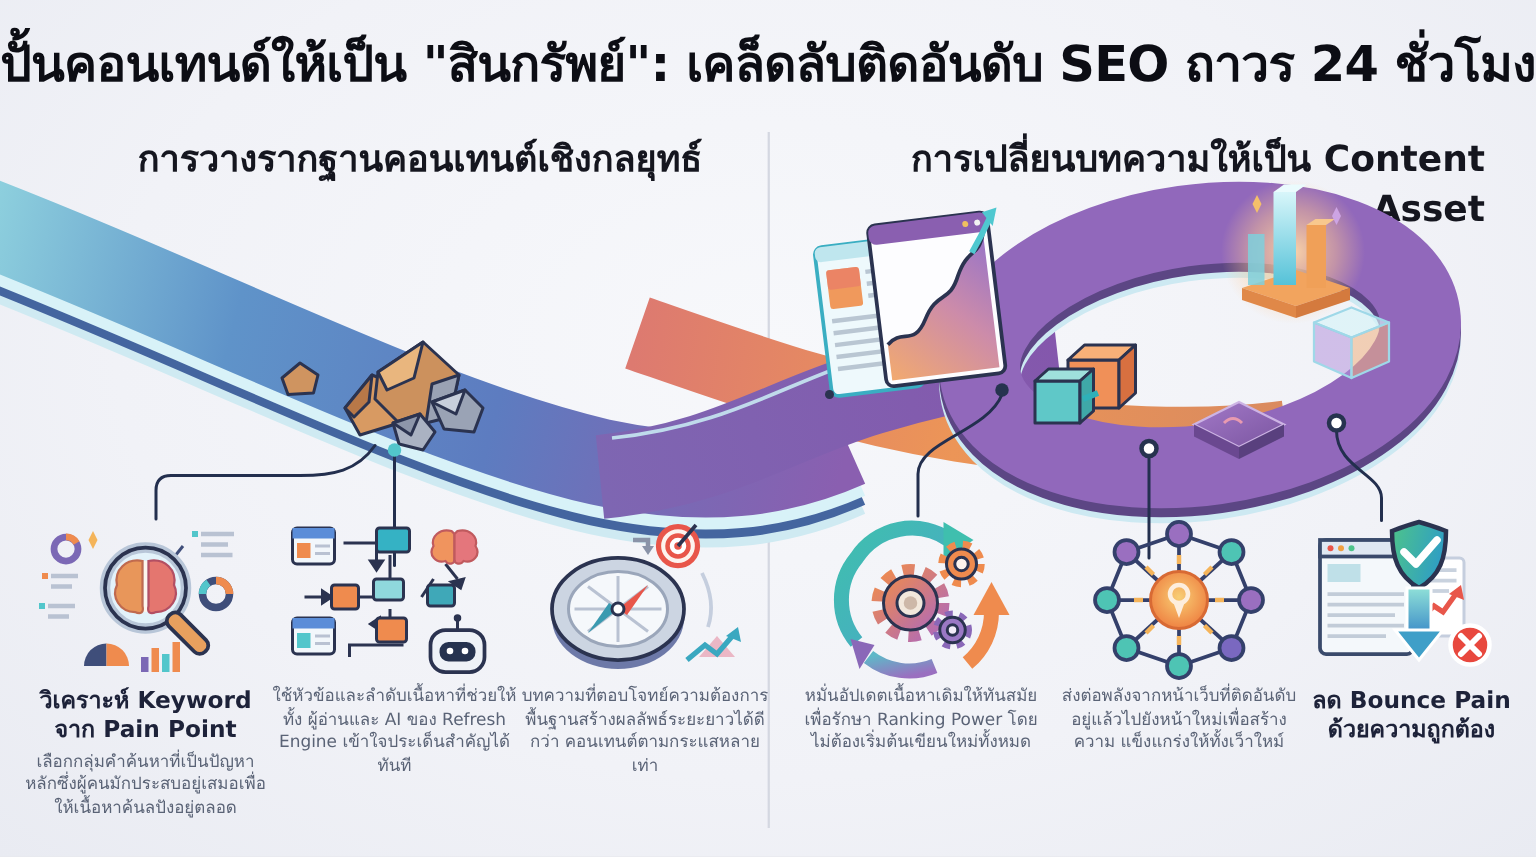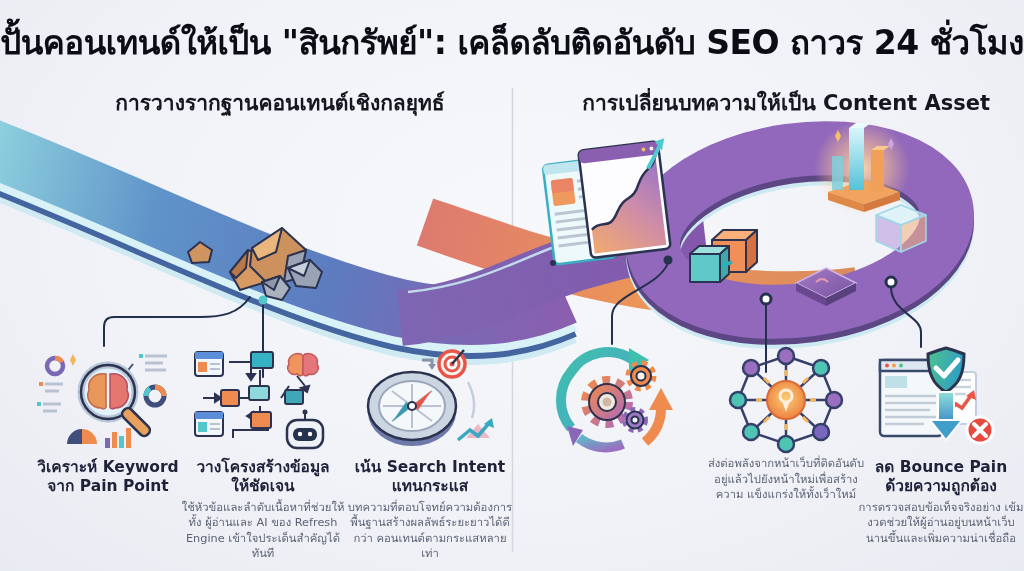--- a/index.html
+++ b/index.html
@@ -5,30 +5,30 @@
   html,body{margin:0;padding:0;background:#e8e9ee;}
   .stage{
     position:relative;width:1024px;height:571px;overflow:hidden;
     background:radial-gradient(ellipse at 50% 40%, #f7f8fb 0%, #f1f2f7 60%, #e9ebf2 100%);
     font-family:"DejaVu Sans", sans-serif;
   }
   .title{
     position:absolute;top:16px;left:0;width:1024px;text-align:center;
     font-size:33px;font-weight:800;color:#0c0d14;letter-spacing:-0.5px;
   }
-  .section-header{position:absolute;top:86px;font-size:21px;font-weight:700;color:#15161f;text-align:center;}
+  .section-header{position:absolute;top:86px;font-size:24px;font-weight:700;color:#15161f;text-align:center;}
   .section-header.left{left:60px;width:440px;}
   .section-header.right{left:550px;width:440px;text-align:right;}
   .art{position:absolute;left:0;top:0;z-index:1;}
   .columns{position:absolute;left:0;top:344px;width:1024px;height:220px;z-index:2;}
   .col{position:absolute;width:172px;text-align:center;}
   .col .icon-box{height:112px;display:flex;align-items:center;justify-content:center;}
   .col h3{margin:2px 0 3px 0;font-size:15.5px;line-height:1.25;font-weight:700;color:#1d2239;}
   .col p{margin:0 auto;font-size:11.3px;line-height:1.38;color:#5a6376;width:168px;}
-  .c0{left:22px;} .c1{left:177px;} .c2{left:344px;} .c3{left:528px;} .c4{left:700px;} .c5{left:855px;}
+  .c0{left:11px;} .c1{left:177px;} .c2{left:344px;} .c3{left:528px;} .c4{left:700px;} .c5{left:855px;}
 </style>
 </head>
 <body>
 
 <div class="stage">
 
   <svg class="art" width="1024" height="571" viewBox="0 0 1024 571">
     <defs>
       <linearGradient id="gMain" gradientUnits="userSpaceOnUse" x1="-30" y1="150" x2="565" y2="300">
         <stop offset="0" stop-color="#93d7e0"></stop>
@@ -230,20 +230,21 @@
         <path d="M 73,28 C 62,26 54,34 56,44 C 52,52 58,62 68,62 C 72,64 74,62 73,58 Z" fill="#e8965a" stroke="#c06a4e" stroke-width="1.5"></path>
         <path d="M 77,28 C 88,26 96,34 94,44 C 98,52 92,62 82,62 C 78,64 76,62 77,58 Z" fill="#e4766f" stroke="#b34f63" stroke-width="1.5"></path>
         <line x1="75" y1="28" x2="75" y2="62" stroke="#fdf5ec" stroke-width="2"></line>
         <g transform="rotate(45 97 68)">
               <rect x="90" y="64" width="34" height="11" rx="5" fill="#e8a05e" stroke="#2b3350" stroke-width="2.5"></rect>
             </g>
       </svg>
         </div>
       <h3><span>วิเคราะห์ Keyword</span><br>
           <span>จาก Pain Point</span></h3>
+      <p>เลือกกลุ่มคำค้นหาที่เป็นปัญหา หลักซึ่งผู้คนมักประสบอยู่เสมอเพื่อ ให้เนื้อหาค้นลปังอยู่ตลอด</p>
     </div>
 
     <div class="col c1">
       <div class="icon-box">
           <svg width="140" height="108" viewBox="0 0 140 108">
         <g stroke="#2b3350" stroke-width="2" fill="none">
           <path d="M 36,16 L 58,16 L 58,34"></path>
               <polygon points="58,34 54,28 62,28" fill="#2b3350"></polygon>
           <path d="M 67,24 L 67,42"></path>
               <polygon points="67,48 63,42 71,42" fill="#2b3350"></polygon>
@@ -281,22 +282,20 @@
         <g>
               <circle cx="112" cy="66" r="2.5" fill="#2b3350"></circle>
               <line x1="112" y1="68" x2="112" y2="74" stroke="#2b3350" stroke-width="2"></line>
            <rect x="94" y="74" width="36" height="28" rx="10" fill="#eef2f7" stroke="#2b3350" stroke-width="2.5"></rect>
            <rect x="100" y="82" width="24" height="13" rx="6" fill="#26334f"></rect>
            <circle cx="107" cy="88" r="2.2" fill="#fff"></circle>
               <circle cx="117" cy="88" r="2.2" fill="#fff"></circle>
             </g>
       </svg>
         </div>
-      <h3><span>วางโครงสร้างข้อมูล</span><br>
-          <span>ให้ชัดเจน</span></h3>
       <p>ใช้หัวข้อและลำดับเนื้อหาที่ช่วยให้ทั้ง ผู้อ่านและ AI ของ Refresh Engine เข้าใจประเด็นสำคัญได้ทันที</p>
     </div>
 
     <div class="col c2">
       <div class="icon-box">
           <svg width="140" height="108" viewBox="0 0 140 108">
         <path d="M 62,14 L 72,14 L 72,20" fill="none" stroke="#8a93a8" stroke-width="3"></path>
         <polygon points="72,24 68,18 76,18" fill="#8a93a8"></polygon>
         <circle cx="92" cy="18" r="13" fill="#fdf3ee" stroke="#e8564a" stroke-width="3.5"></circle>
         <circle cx="92" cy="18" r="7" fill="#fff" stroke="#e8564a" stroke-width="3"></circle>
@@ -313,22 +312,20 @@
               <line x1="72" y1="45" x2="32" y2="75"></line>
         </g>
         <polygon points="52,60 72,44 58,64" fill="#e8564a"></polygon>
         <polygon points="52,60 32,76 46,56" fill="#3a9ab0"></polygon>
         <circle cx="52" cy="60" r="4" fill="#fff" stroke="#2b3350" stroke-width="2"></circle>
         <polygon points="106,92 118,78 130,92" fill="#e8a3b4" opacity="0.75"></polygon>
         <path d="M 98,94 L 110,84 L 118,90 L 130,76" fill="none" stroke="#3aa8c0" stroke-width="3.5"></path>
         <polygon points="132,72 134,82 124,78" fill="#3aa8c0"></polygon>
       </svg>
         </div>
-      <h3><span>เน้น Search Intent</span><br>
-          <span>แทนกระแส</span></h3>
       <p>บทความที่ตอบโจทย์ความต้องการ พื้นฐานสร้างผลลัพธ์ระยะยาวได้ดีกว่า คอนเทนต์ตามกระแสหลายเท่า</p>
     </div>
 
     <div class="col c3">
       <div class="icon-box">
           <svg width="130" height="108" viewBox="0 0 130 108">
         <defs>
           <linearGradient id="gArc1" x1="0" y1="0" x2="1" y2="1">
                 <stop offset="0" stop-color="#3fbfae"></stop>
                 <stop offset="1" stop-color="#4aa8c8"></stop>
@@ -359,20 +356,21 @@
           <circle cx="92" cy="30" r="10" fill="#ef8b4e" stroke="#2b3350" stroke-width="2"></circle>
           <circle cx="92" cy="30" r="4.5" fill="#fdf3ec" stroke="#2b3350" stroke-width="2"></circle>
         </g>
         <g>
           <circle cx="86" cy="74" r="10" fill="none" stroke="#8a68b8" stroke-width="6" stroke-dasharray="4.5 4"></circle>
           <circle cx="86" cy="74" r="8.5" fill="#9a78c4" stroke="#2b3350" stroke-width="2"></circle>
           <circle cx="86" cy="74" r="3.5" fill="#f2ecf8" stroke="#2b3350" stroke-width="2"></circle>
         </g>
       </svg>
         </div>
+      <p>หมั่นอัปเดตเนื้อหาเดิมให้ทันสมัย เพื่อรักษา Ranking Power โดย ไม่ต้องเริ่มต้นเขียนใหม่ทั้งหมด</p>
     </div>
 
     <div class="col c4">
       <div class="icon-box">
           <svg width="120" height="108" viewBox="0 0 120 108">
         <defs>
               <radialGradient id="gHub" cx="0.5" cy="0.45" r="0.6">
           <stop offset="0" stop-color="#f8ce74"></stop>
                 <stop offset="1" stop-color="#ee7c3e"></stop>
               </radialGradient>
@@ -453,17 +451,16 @@
         <g stroke="#ffffff" stroke-width="2">
           <rect x="62" y="46" width="16" height="30" fill="url(#gArrow)"></rect>
           <polygon points="54,74 86,74 70,94" fill="#3f9fc8"></polygon>
         </g>
         <circle cx="104" cy="84" r="13" fill="#e8483e" stroke="#ffffff" stroke-width="3"></circle>
         <path d="M 98,78 L 110,90 M 110,78 L 98,90" stroke="#ffffff" stroke-width="4" stroke-linecap="round"></path>
       </svg>
         </div>
       <h3><span>ลด Bounce Pain</span><br>
           <span>ด้วยความถูกต้อง</span></h3>
-      <p>การตรวจสอบข้อเท็จจริงอย่าง เข้มงวดช่วยให้ผู้อ่านอยู่บนหน้าเว็บ นานขึ้นและเพิ่มความน่าเชื่อถือ</p>
     </div>
 
   </div>
 </div>
 
 </body></html>

